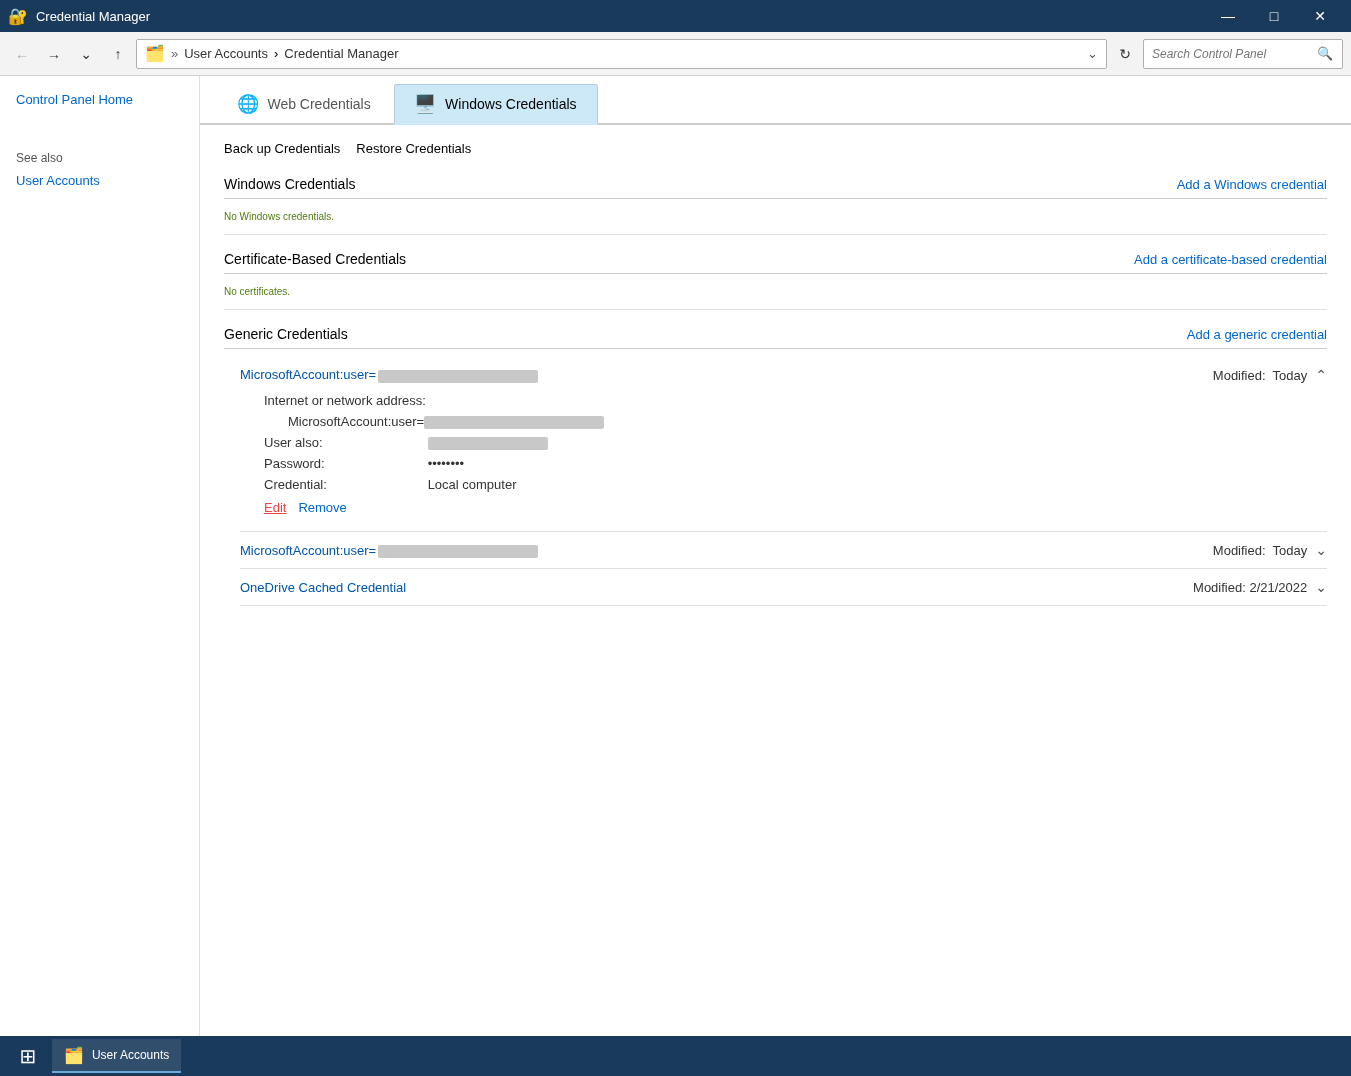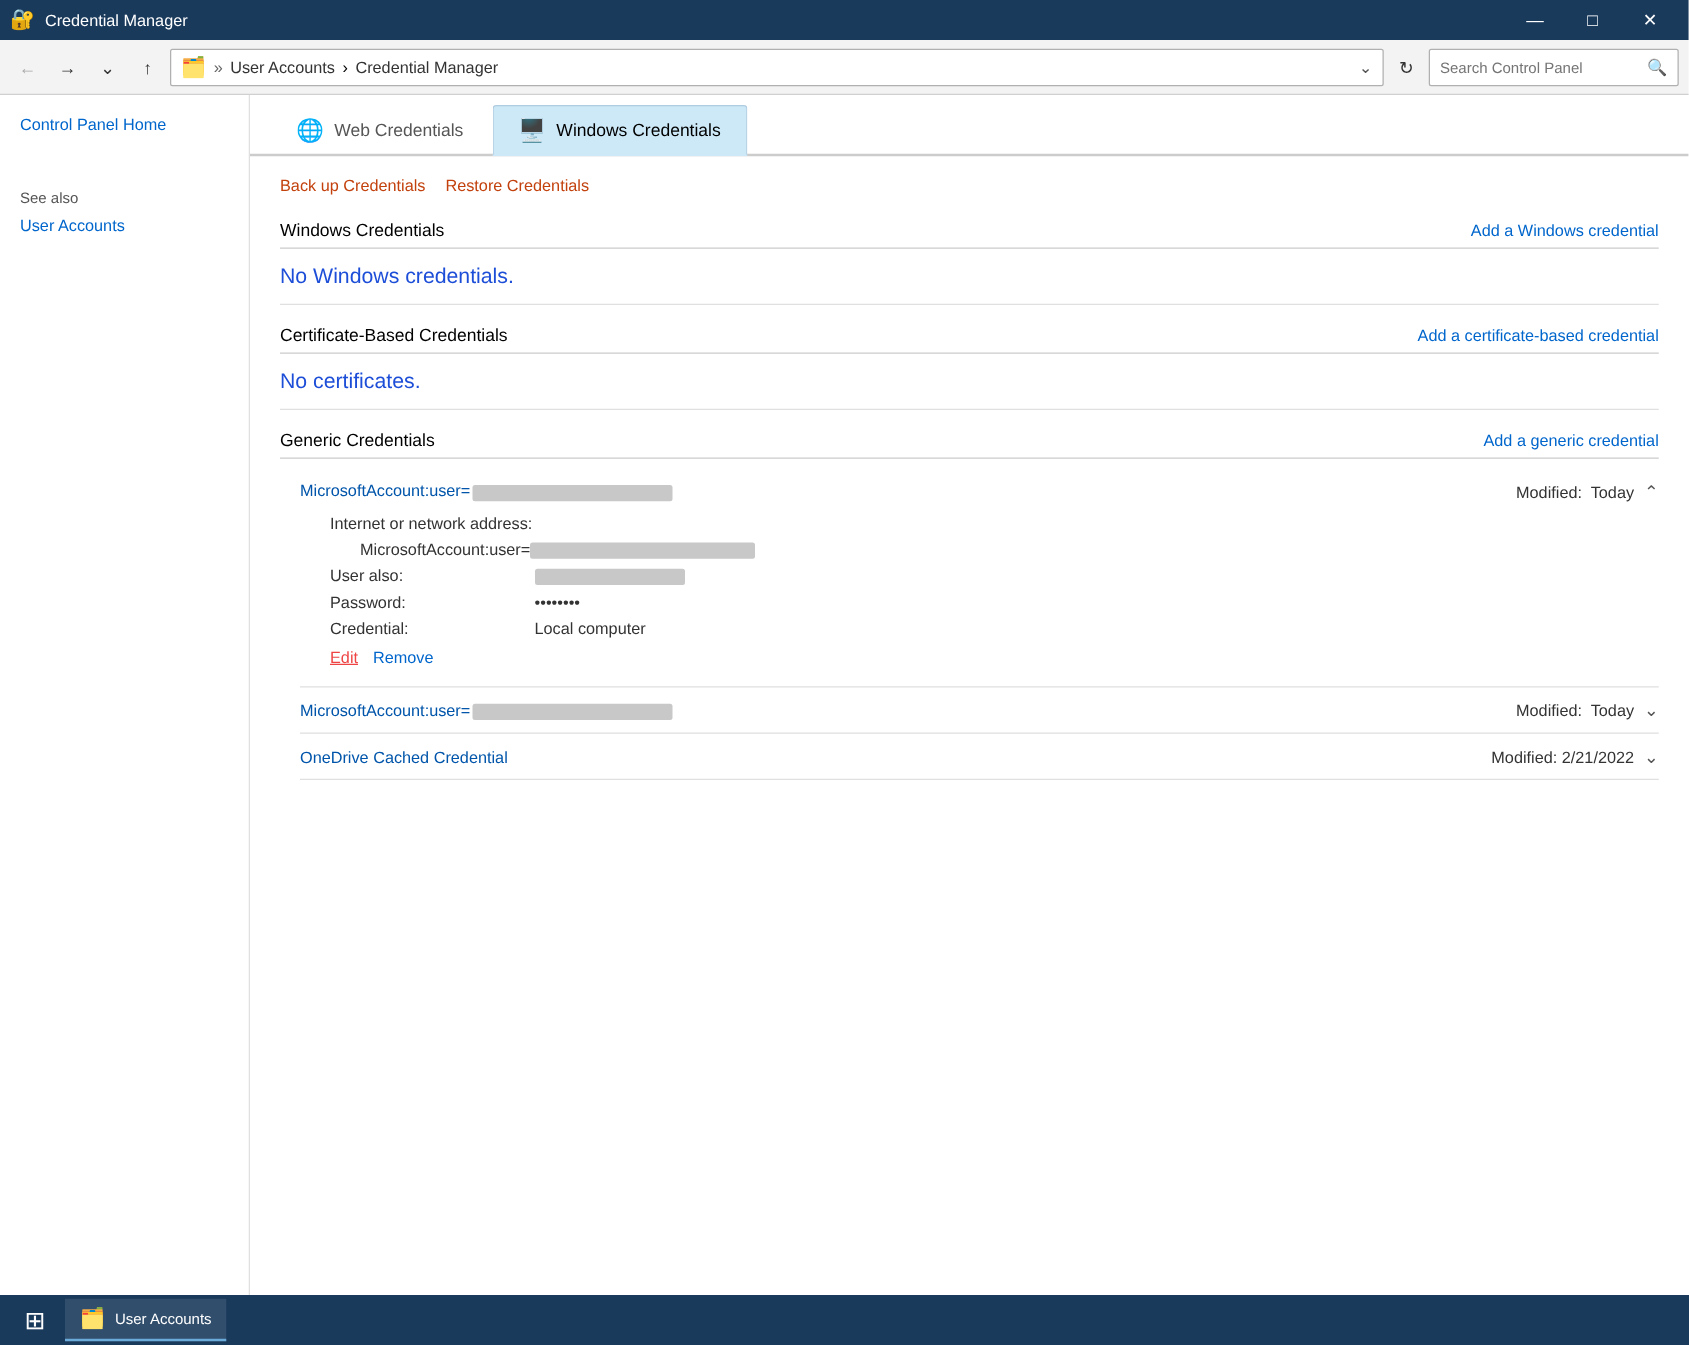--- a/index.html
+++ b/index.html
@@ -69,21 +69,21 @@
       background: #fff;
       display: flex;
       align-items: center;
       width: 200px;
       padding: 0 8px;
       gap: 6px;
       border-radius: 2px;
     }
     .search-input {
       border: none; outline: none; background: transparent;
-      color: #c2410c; font-size: 12px; flex: 1;
+      color: #c2410c; font-size: 12px; flex: 1; font-style: italic;
     }
 
     
     .main {
       display: flex;
       height: calc(1076px - 76px);
     }
 
     
     .sidebar {
@@ -148,34 +148,34 @@
     .content-scroll::-webkit-scrollbar { width: 12px; }
     .content-scroll::-webkit-scrollbar-track { background: #f0f0f0; }
     .content-scroll::-webkit-scrollbar-thumb { background: #c0c0c0; border-radius: 6px; }
 
     
     .links-row {
       display: flex; gap: 16px;
       margin-bottom: 20px;
     }
     .content-link {
-      color: #c2410c; cursor: pointer; font-size: 13px;
+      color: #000000; cursor: pointer; font-size: 13px;
     }
 
     
     .section { margin-bottom: 16px; }
     .section-header {
       display: flex; align-items: center; justify-content: space-between;
       border-bottom: 1px solid #ccc;
       padding-bottom: 6px;
       margin-bottom: 8px;
     }
     .section-title { font-size: 14px; font-weight: 400; color: #000; }
     .section-action { color: #0066cc; cursor: pointer; font-size: 13px; }
-    .section-empty { color: #1d4ed8; font-size: 17px; padding: 4px 0 12px 0; border-bottom: 1px solid #e0e0e0; }
+    .section-empty { color: #4d7c0f; font-size: 10px; padding: 4px 0 12px 0; border-bottom: 1px solid #e0e0e0; }
 
     
     .credential-row {
       border-bottom: 1px solid #e0e0e0;
       padding: 8px 0;
       margin-left: 16px;
     }
     .credential-header {
       display: flex; align-items: center; justify-content: space-between;
       cursor: pointer; padding: 2px 0;

